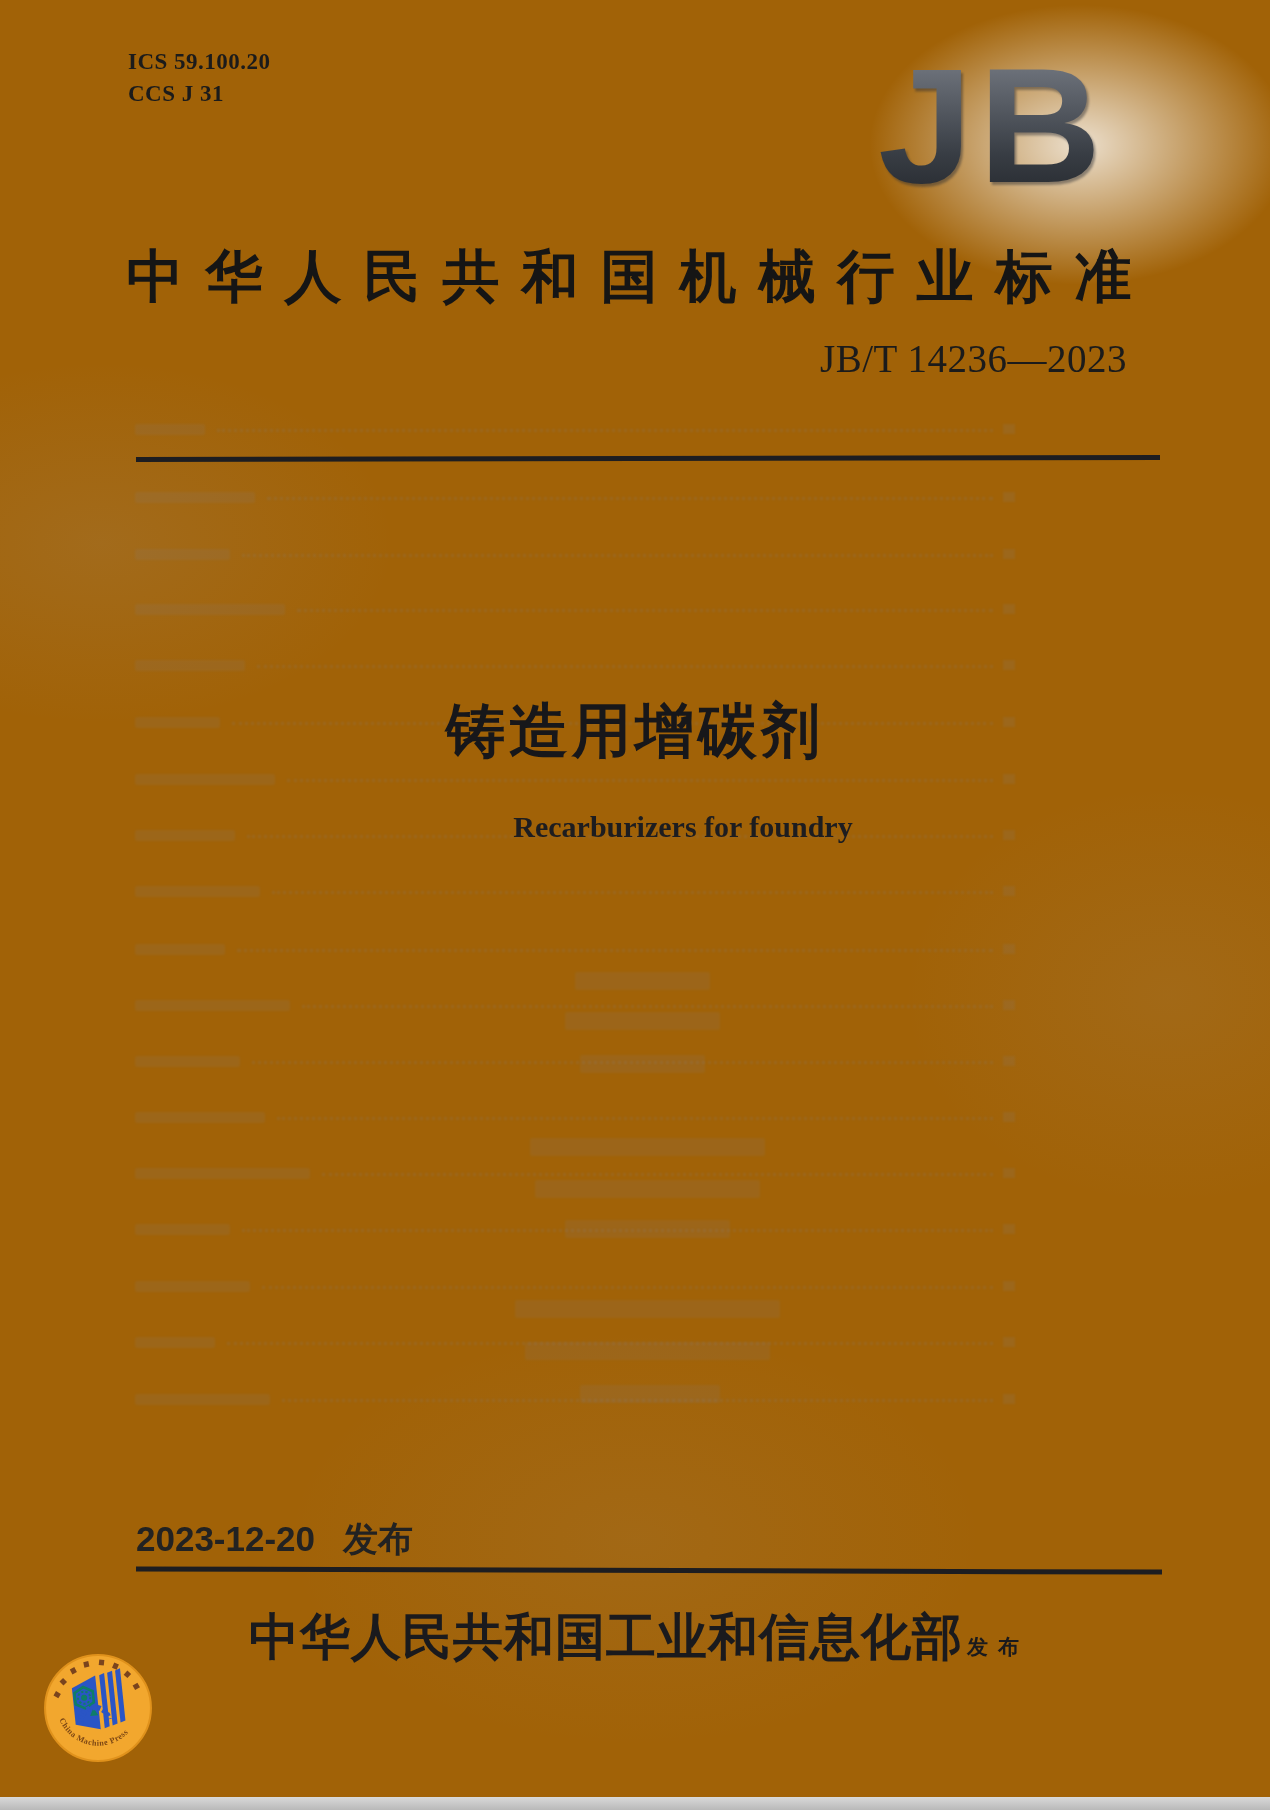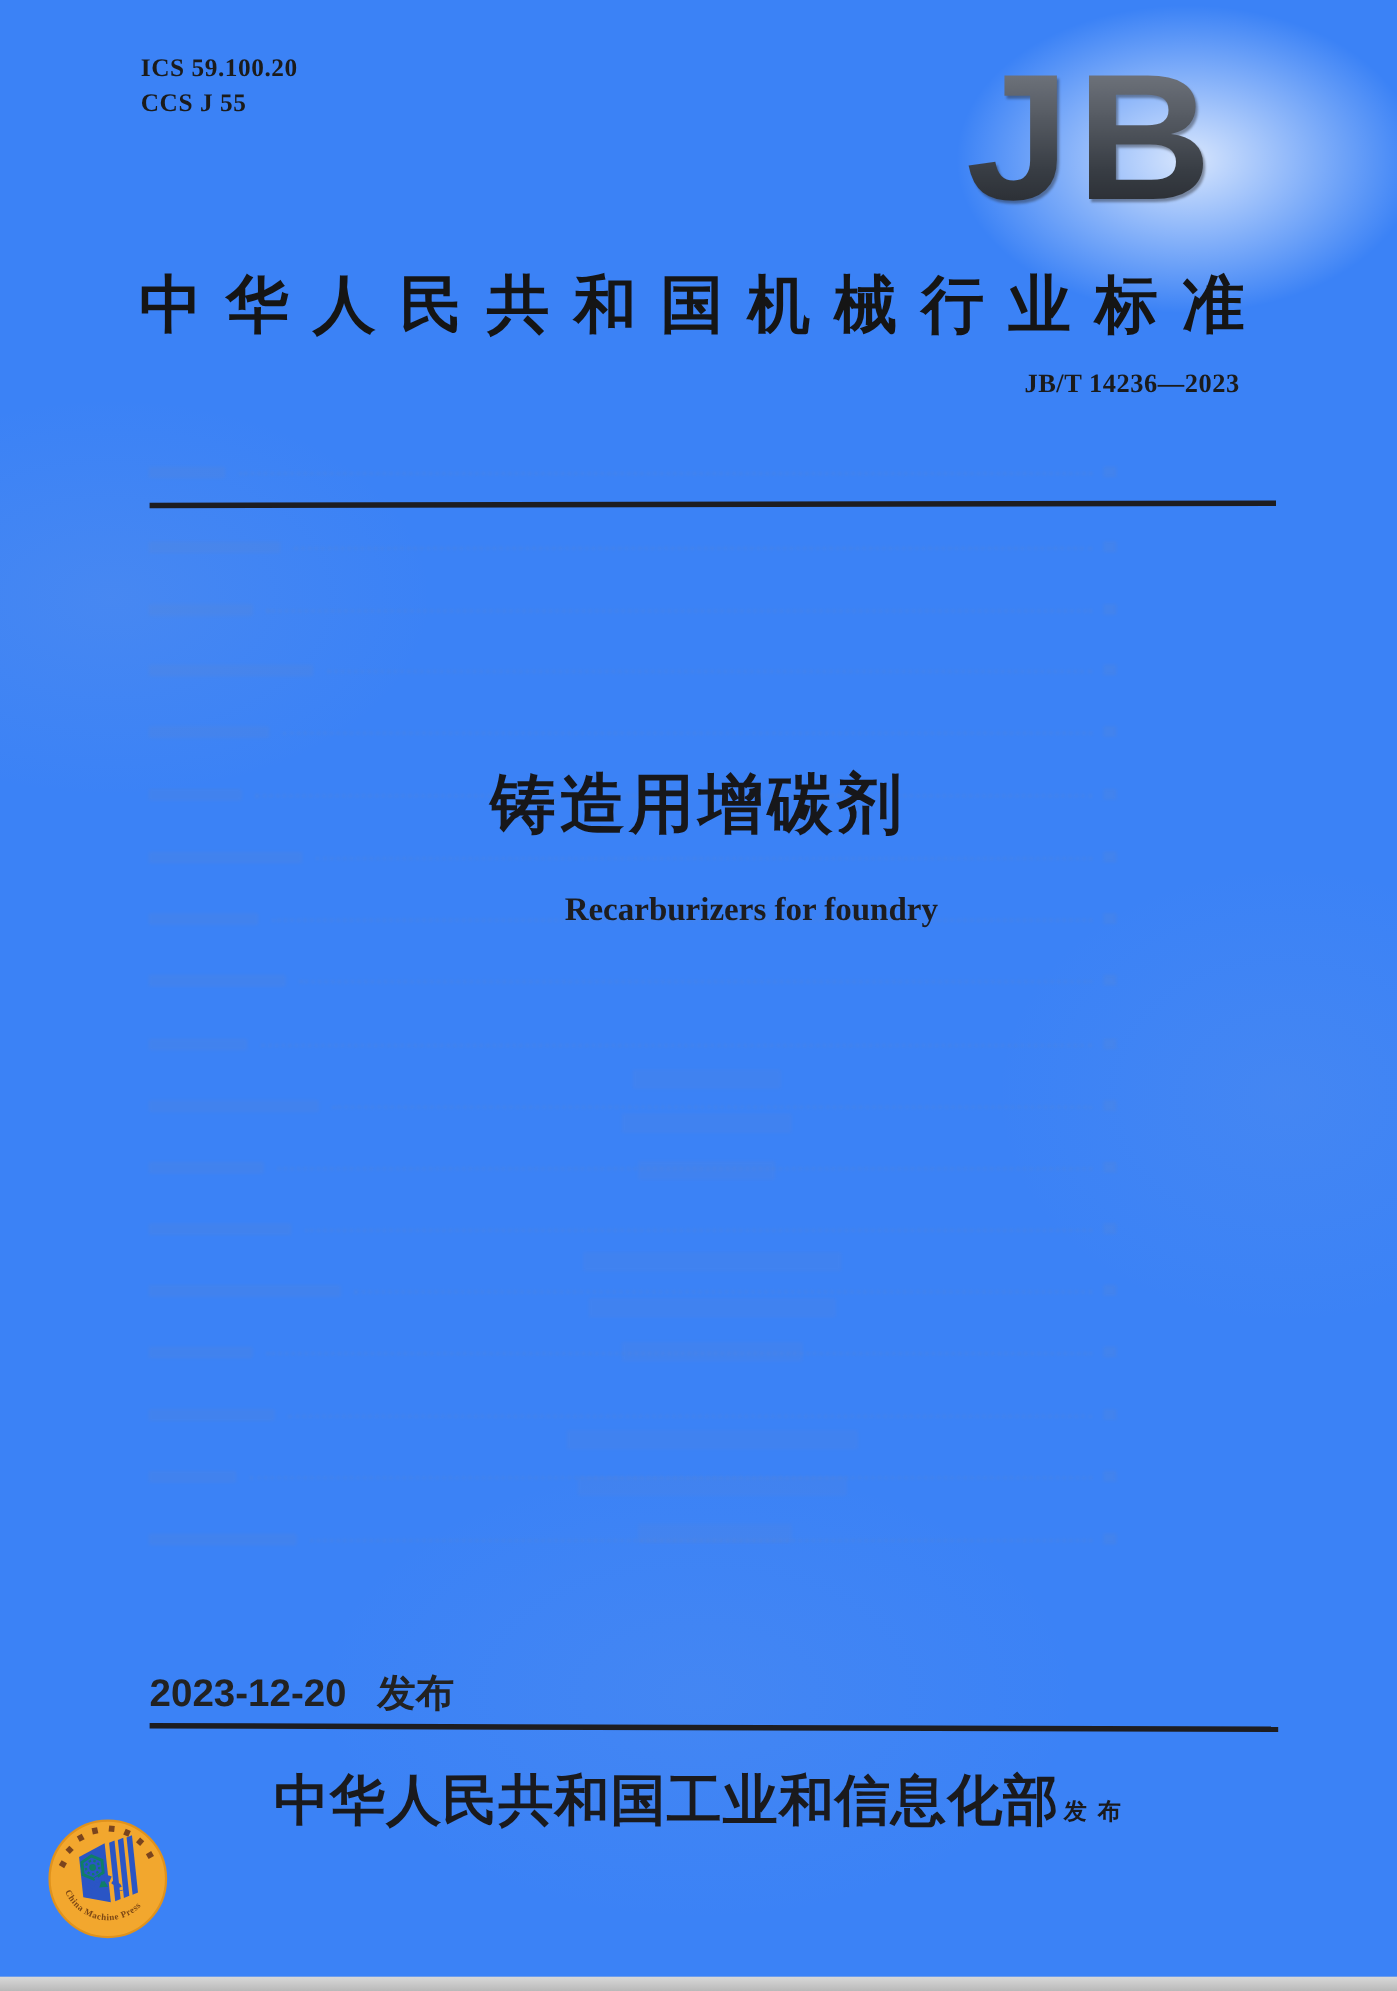--- a/index.html
+++ b/index.html
@@ -1,20 +1,20 @@
 <!DOCTYPE html>
 <html><head>
 <meta charset="utf-8">
 <style>
   html,body{margin:0;padding:0;background:#e8e8e8;}
   .page{
     position:relative;
     width:1270px;height:1810px;
     margin:0 auto;
-    background:#3b82f6;
+    background:#a16207;
     overflow:hidden;
     font-family:"Liberation Sans",sans-serif;
     color:#1b1b1b;
   }
   
   .page::before{
     content:"";position:absolute;inset:0;pointer-events:none;
     background:
       radial-gradient(420px 260px at 8% 30%, rgba(175,185,205,0.10), transparent 70%),
       radial-gradient(380px 300px at 92% 55%, rgba(175,185,205,0.08), transparent 70%),
@@ -40,21 +40,21 @@
     filter:drop-shadow(2px 3px 1px rgba(40,42,48,0.45));
   }
   .std-title{
     position:absolute;left:120px;top:239px;width:1040px;
     text-align:center;white-space:nowrap;
     font-weight:bold;font-size:57px;letter-spacing:22px;
     color:#151515;
   }
   .std-number{
     position:absolute;right:143px;top:336px;
-    font-family:"Liberation Serif",serif;font-weight:bold;font-size:24px;
+    font-family:"Liberation Serif",serif;font-weight:normal;font-size:39px;
     letter-spacing:0.5px;
   }
   .rule{position:absolute;background:#1d1d21;height:5px;}
   .rule-top{left:136px;top:456px;width:1024px;transform:rotate(-0.12deg);}
   .rule-bottom{left:136px;top:1568px;width:1026px;transform:rotate(0.18deg);}
   .doc-title{
     position:absolute;left:0;width:100%;top:692px;
     text-align:center;font-weight:bold;font-size:59px;letter-spacing:4px;
     color:#17171a;
   }
@@ -186,21 +186,21 @@
   <div class="ghost ghost-bar" style="top:1055px;left:580px;width:125px"></div>
   <div class="ghost ghost-bar" style="top:1138px;left:530px;width:235px"></div>
   <div class="ghost ghost-bar" style="top:1180px;left:535px;width:225px"></div>
   <div class="ghost ghost-bar" style="top:1220px;left:565px;width:165px"></div>
   <div class="ghost ghost-bar" style="top:1300px;left:515px;width:265px"></div>
   <div class="ghost ghost-bar" style="top:1342px;left:525px;width:245px"></div>
   <div class="ghost ghost-bar" style="top:1385px;left:580px;width:140px"></div>
 
   <div class="ics-block">
     <div>ICS 59.100.20</div>
-    <div>CCS J 55</div>
+    <div>CCS J 31</div>
   </div>
 
   <div class="jb-logo">JB</div>
 
   <div class="std-title">中华人民共和国机械行业标准</div>
 
   <div class="std-number">JB/T 14236—2023</div>
 
   <div class="rule rule-top"></div>
 

